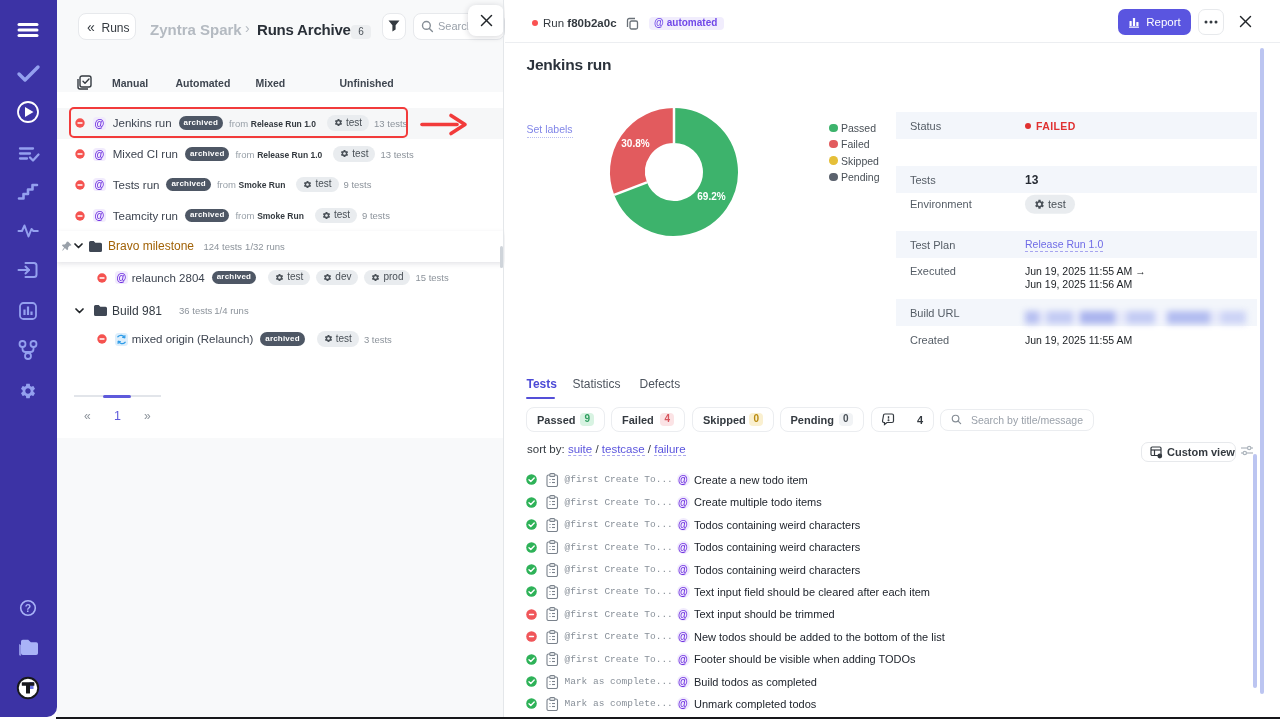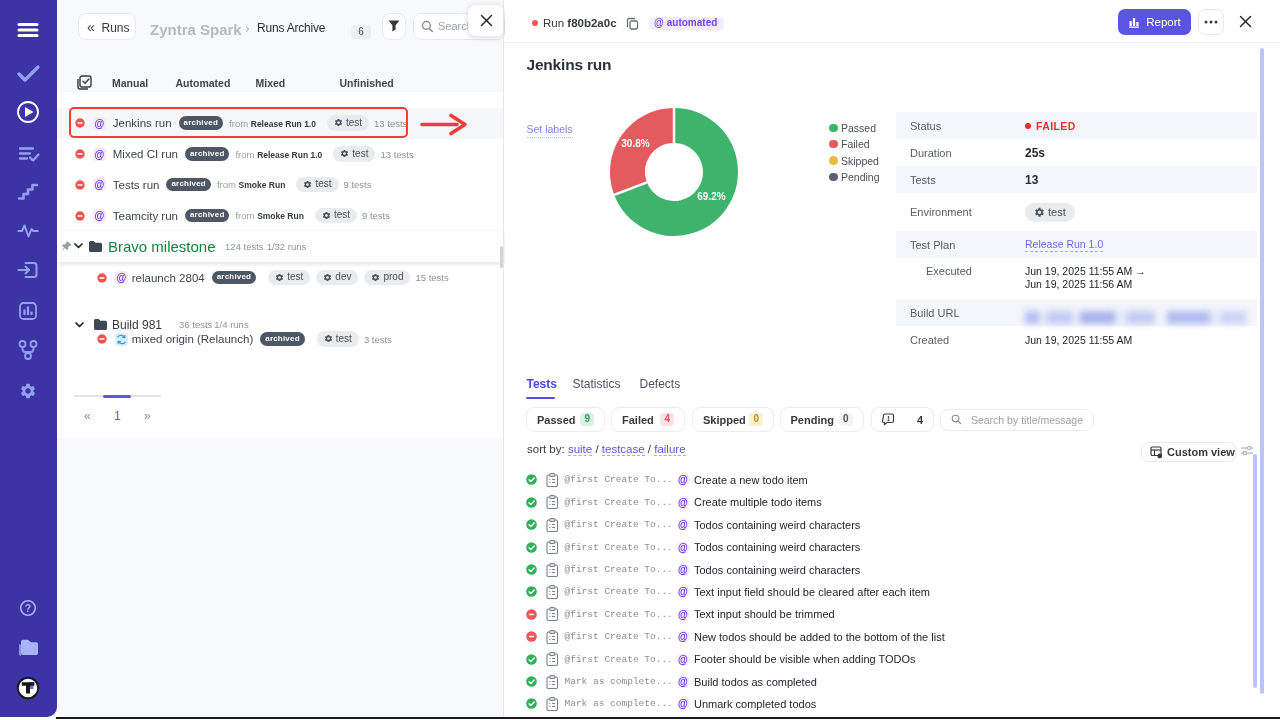--- a/index.html
+++ b/index.html
@@ -94,21 +94,21 @@
     </defs>
   </svg>
   <div id="blackline" class="abs" style="left:56px;top:716.5px;width:1224px;height:2px;background:#16171a;"></div>
   <div id="lpanel" class="abs">
     <div class="whitebg"></div>
 
     <div class="hbtn" style="left:21px;top:13px;width:58px;height:27px;"></div>
     <div class="abs" style="left:30px;top:19px;font-size:12px;color:#343a40;"><span style="font-size:14px;">«</span>&nbsp; Runs</div>
     <div class="abs" style="left:93px;top:21px;font-size:15px;font-weight:600;color:#b4bac1;">Zyntra Spark</div>
     <div class="abs" style="left:188px;top:20px;font-size:14px;color:#b4bac1;">›</div>
-    <div class="abs" style="left:200px;top:20.5px;font-size:12px;font-weight:400;color:#2a3038;letter-spacing:-.2px;">Runs Archive</div>
+    <div class="abs" style="left:200px;top:20.5px;font-size:15px;font-weight:700;color:#2a3038;letter-spacing:-.2px;">Runs Archive</div>
     <div class="abs" style="left:294px;top:25px;width:20px;height:14px;background:#eceef0;border-radius:4px;text-align:center;font-size:10px;line-height:14px;color:#495057;">6</div>
     <div class="hbtn" style="left:325px;top:13px;width:24px;height:27px;"></div>
     <svg class="abs" style="left:331px;top:20px;" width="12" height="13" viewBox="0 0 12 13">
         <path d="M.5 .5 h11 L7.6 5.2 v4.2 L4.4 11.6 V5.2 Z" fill="#343a40"></path>
       </svg>
     <div class="hbtn" style="left:356px;top:13px;width:92px;height:27px;"></div>
     <svg class="abs" style="left:364px;top:20px;" width="13" height="13" viewBox="0 0 13 13">
         <circle cx="5.4" cy="5.4" r="3.9" fill="none" stroke="#868e96" stroke-width="1.4"></circle>
         <line x1="8.4" y1="8.4" x2="11.4" y2="11.4" stroke="#868e96" stroke-width="1.4" stroke-linecap="round"></line>
       </svg>
@@ -194,21 +194,21 @@
           <g fill="#99a0a9">
             <path d="M12 1 l7 7 -1.6 1.6 -1.6 -.4 -3.4 3.4 -.3 4.1 -1.7 1.7 -4.6 -4.6 -4.3 5.8 -.9 -.9 3.6 -5.5 -4.4 -4.4 1.7 -1.7 4.1 -.3 3.4 -3.4 -.4 -1.6 z"></path>
           </g>
         </svg>
       <svg style="margin-left:1.5px;" width="9" height="6" viewBox="0 0 9 6">
           <path d="M1 1 l3.5 3.5 L8 1" fill="none" stroke="#212529" stroke-width="1.7" stroke-linecap="round" stroke-linejoin="round"></path>
         </svg>
       <svg style="margin-left:6px;" width="13" height="11" viewBox="0 0 13 11">
           <path d="M0 1.5 A1.5 1.5 0 0 1 1.5 0 h3.2 l1.6 1.8 h5.2 A1.5 1.5 0 0 1 13 3.3 v6.2 A1.5 1.5 0 0 1 11.5 11 h-10 A1.5 1.5 0 0 1 0 9.5 Z" fill="#3f4754"></path>
         </svg>
-      <span class="rowtxt" style="margin-left:6.5px;font-size:15px;color:#15803d;">Bravo milestone</span>
+      <span class="rowtxt" style="margin-left:6.5px;font-size:12px;color:#a16207;">Bravo milestone</span>
       <span class="cnt" style="margin-left:9.5px;font-size:9.5px;">124 tests</span>
       <span class="cnt" style="margin-left:3px;font-size:9.5px;">1/32 runs</span>
     </div>
     <div class="lrow lvl1" style="top:262px;">
       <svg class="icn-minus" width="10" height="10" viewBox="0 0 10 10">
           <circle cx="5" cy="5" r="4.7" fill="#f5524f"></circle>
           <rect x="2.3" y="4.25" width="5.4" height="1.5" rx=".7" fill="#fff"></rect>
         </svg>
       <span class="aticon">@</span>
       <span class="rowtxt">relaunch 2804</span>
@@ -217,21 +217,21 @@
             <use href="#gearp"></use>
           </svg>test</span>
       <span class="pill-env" style="margin-left:6px;"><svg width="9" height="9" viewBox="0 0 24 24">
             <use href="#gearp"></use>
           </svg>dev</span>
       <span class="pill-env" style="margin-left:6px;"><svg width="9" height="9" viewBox="0 0 24 24">
             <use href="#gearp"></use>
           </svg>prod</span>
       <span class="cnt">15 tests</span>
     </div>
-    <div class="lrow" style="top:309px;">
+    <div class="lrow" style="top:295px;">
       <svg style="margin-left:18px;" width="9" height="6" viewBox="0 0 9 6">
           <path d="M1 1 l3.5 3.5 L8 1" fill="none" stroke="#212529" stroke-width="1.7" stroke-linecap="round" stroke-linejoin="round"></path>
         </svg>
       <svg style="margin-left:9.5px;" width="13" height="11" viewBox="0 0 13 11">
           <path d="M0 1.5 A1.5 1.5 0 0 1 1.5 0 h3.2 l1.6 1.8 h5.2 A1.5 1.5 0 0 1 13 3.3 v6.2 A1.5 1.5 0 0 1 11.5 11 h-10 A1.5 1.5 0 0 1 0 9.5 Z" fill="#3f4754"></path>
         </svg>
       <span class="rowtxt" style="margin-left:5.5px;font-size:12px;color:#333a42;">Build 981</span>
       <span class="cnt" style="margin-left:17px;font-size:9.5px;">36 tests</span>
       <span class="cnt" style="margin-left:2px;font-size:9.5px;">1/4 runs</span>
     </div>
@@ -322,40 +322,36 @@
     <div class="leg" style="top:155px;"><span style="background:#e5bf39;"></span>Skipped</div>
     <div class="leg" style="top:171.5px;"><span style="background:#5b626e;"></span>Pending</div>
 
     <div class="trow striped" style="top:112px;height:27px;">
         <span class="lbl">Status</span>
       <span class="val" style="display:flex;align-items:center;gap:5px;">
           <span style="width:6px;height:6px;border-radius:50%;background:#e03131;"></span>
           <b style="color:#e03131;font-size:10.5px;letter-spacing:.4px;">FAILED</b>
         </span>
       </div>
-    <div class="trow" style="top:139px;height:27px;">
-        <span class="lbl">Duration</span>
-        <span class="val" style="font-weight:600;font-size:12px;">25s</span>
-      </div>
     <div class="trow striped" style="top:166px;height:27px;">
         <span class="lbl">Tests</span>
         <span class="val" style="font-weight:700;font-size:12px;">13</span>
       </div>
-    <div class="trow" style="top:193px;height:38px;text-align:center;">
+    <div class="trow" style="top:185px;height:38px;text-align:center;">
         <span class="lbl">Environment</span>
       <span class="val"><span class="pill-env" style="font-size:11px;padding:3.5px 9px 4px;border-radius:10px;"><svg width="11" height="11" viewBox="0 0 24 24">
               <use href="#gearp"></use>
             </svg>test</span></span>
       </div>
     <div class="trow striped" style="top:231px;height:27px;">
         <span class="lbl">Test Plan</span>
       <span class="val" style="color:#6f6be6;border-bottom:1px dashed #a7a5ef;padding-bottom:1px;">Release Run 1.0</span>
       </div>
     <div class="trow" style="top:258px;height:41px;">
-        <span class="lbl" style="top:7px;margin-left:16px;">Executed</span>
+        <span class="lbl" style="top:7px;">Executed</span>
       <span class="val" style="top:6.5px;font-weight:400;font-size:10.5px;color:#212529;line-height:13.5px;">Jun 19, 2025 11:55 AM →<br>Jun 19, 2025 11:56 AM</span>
       </div>
     <div class="trow striped" style="top:299px;height:27px;">
         <span class="lbl">Build URL</span>
       <span class="val" style="top:12px;width:221px;height:13px;filter:blur(3px);background:linear-gradient(90deg,#b6bff1 0 14px,#e6e9fa 14px 22px,#c3cbf4 22px 48px,#eef0fc 48px 55px,#aab4ee 55px 90px,#e6e9fa 90px 102px,#c3cbf4 102px 130px,#f1f3fd 130px 142px,#b2bcf0 142px 185px,#e6e9fa 185px 196px,#ccd3f6 196px 220px);"></span>
       </div>
     <div class="trow" style="top:326px;height:27px;">
         <span class="lbl">Created</span>
         <span class="val" style="font-weight:400;font-size:10.5px;color:#212529;">Jun 19, 2025 11:55 AM</span>
       </div>

